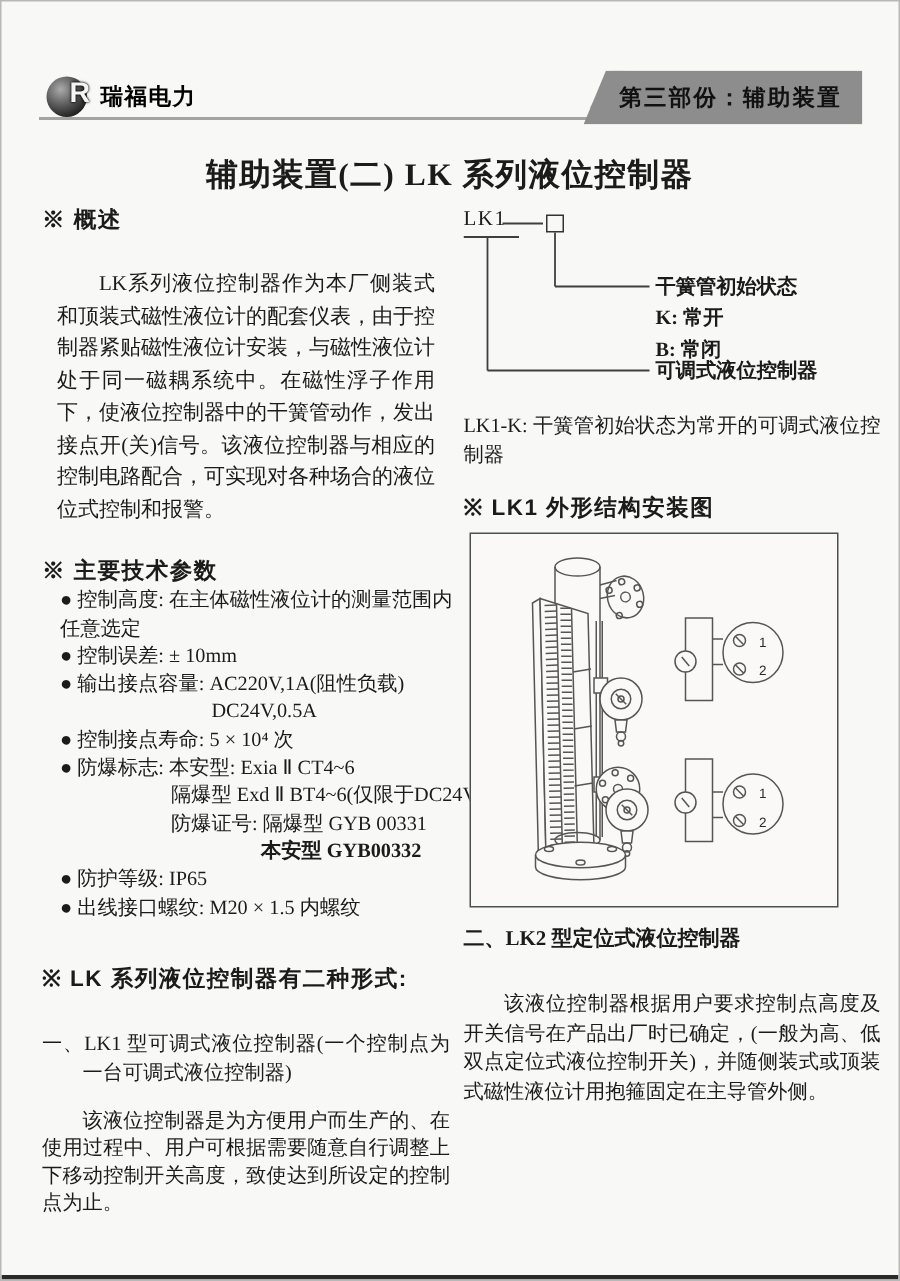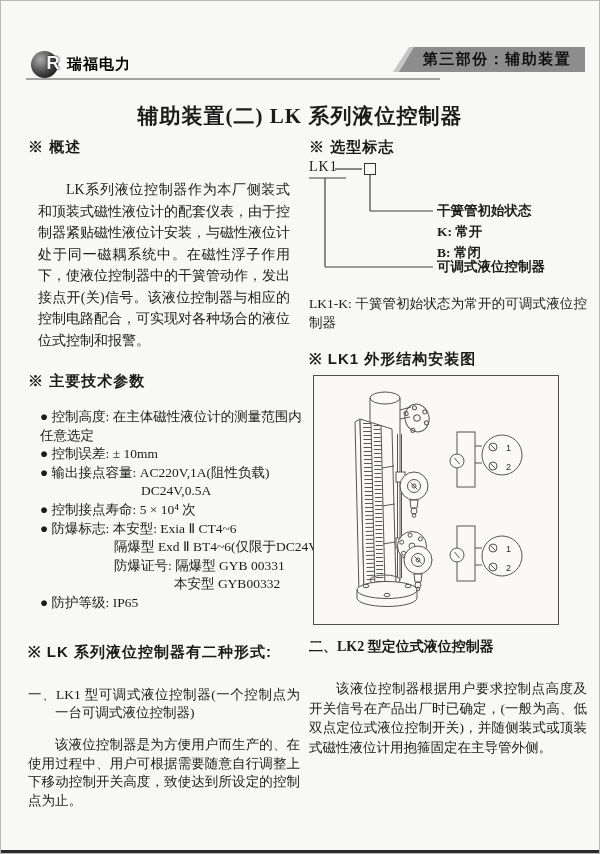--- a/index.html
+++ b/index.html
@@ -12,46 +12,46 @@
   .logo{position:absolute;left:30px;top:50px;display:flex;align-items:center;gap:9px;}
   .logo-ball{width:27px;height:27px;border-radius:50%;position:relative;
              background:radial-gradient(circle at 35% 32%,#ababab,#555 45%,#121212 85%);}
   .logo-r{position:absolute;right:-2px;top:1px;font-family:"Liberation Sans",sans-serif;
           font-weight:bold;font-size:19px;color:#f4f4f4;text-shadow:0 0 2px #000,0 0 1px #000;}
   .logo-text{font-family:"Liberation Sans",sans-serif;font-weight:bold;font-size:15px;
              color:#000000;letter-spacing:1px;}
   .rule{position:absolute;left:25px;top:77px;width:414px;height:2px;background:#a3a3a3;}
   .banner-edge{position:absolute;left:391px;top:46px;width:30px;height:25px;background:#c6c6c6;
                clip-path:polygon(17px 0,25px 0,9px 100%,1px 100%);}
-  .banner{position:absolute;left:398px;top:46px;width:186px;height:25px;background:#8d8d8d;
+  .banner{position:absolute;left:388px;top:46px;width:186px;height:36px;background:#8d8d8d;
           clip-path:polygon(15px 0,100% 0,100% 100%,0 100%);
           display:flex;align-items:center;justify-content:center;}
   .banner span{font-family:"Liberation Sans",sans-serif;font-weight:bold;font-size:15px;
                color:#111;letter-spacing:1.5px;padding-left:10px;}
 
   .title{position:absolute;left:0;top:101px;width:100%;margin:0;text-align:center;
          font-size:21px;font-weight:bold;letter-spacing:1px;}
 
   
   .col{position:absolute;top:136px;}
   .col-left{left:27px;width:272px;}
   .col-right{left:308px;width:278px;}
 
   .sec{margin:0;font-family:"Liberation Sans",sans-serif;font-weight:bold;
        font-size:15px;line-height:20px;letter-spacing:1px;}
   .body{margin:10px;font-size:14px;line-height:21.5px;text-align:justify;}
   .ti{text-indent:2em;}
   .mt20{margin-top:20px;}.mt29{margin-top:29px;}.mt22{margin-top:22px;}
   .mt2{margin-top:2px;}.mt17{margin-top:17px;}
 
-  .params{margin-top:17px;padding-left:12px;font-size:13.5px;}
+  .params{padding-left:12px;font-size:13.5px;}
   .pl{line-height:18.6px;white-space:nowrap;}
   .i-dc{padding-left:101px;}
   .i-gb{padding-left:74px;}
-  .i-ba{padding-left:134px;}
+  .i-ba{padding-left:134px;font-weight:bold;}
 
   .form-title{margin-top:24px;font-size:13.5px;line-height:18.5px;
               padding-left:2em;text-indent:-2em;text-align:justify;}
   .form-body{margin-top:5px;font-size:13.5px;line-height:18.5px;text-indent:2em;text-align:justify;}
 
   
   .seldiag{position:relative;margin-top:2px;height:132px;font-size:13.5px;}
   .sd-lines{position:absolute;left:0;top:0;}
   .sd-model{position:absolute;left:0;top:0;font-size:14px;letter-spacing:1px;}
   .sd-box{position:absolute;left:55px;top:4px;width:10px;height:10px;
@@ -95,29 +95,29 @@
       <div class="pl">任意选定</div>
       <div class="pl">● 控制误差:  ± 10mm</div>
       <div class="pl">● 输出接点容量:  AC220V,1A(阻性负载)</div>
       <div class="pl i-dc">DC24V,0.5A</div>
       <div class="pl">● 控制接点寿命:  5 × 10⁴ 次</div>
       <div class="pl">● 防爆标志:  本安型:  Exia Ⅱ CT4~6</div>
       <div class="pl i-gb">隔爆型 Exd Ⅱ BT4~6(仅限于DC24V)</div>
       <div class="pl i-gb">防爆证号:  隔爆型 GYB 00331</div>
       <div class="pl i-ba">本安型 GYB00332</div>
       <div class="pl">● 防护等级:  IP65</div>
+      <div class="pl">● 出线接口螺纹:  M20 × 1.5 内螺纹</div>
     </div>
 
     <h2 class="sec mt29">※  LK 系列液位控制器有二种形式:</h2>
     <p class="form-title">一、LK1 型可调式液位控制器(一个控制点为一台可调式液位控制器)</p>
     <p class="form-body">该液位控制器是为方便用户而生产的、在使用过程中、用户可根据需要随意自行调整上下移动控制开关高度，致使达到所设定的控制点为止。</p>
   </div>
 
   <div class="col col-right">
-    <h2 class="sec">※  选型标志</h2>
 
     <div class="seldiag">
       <svg class="sd-lines" width="278" height="132" viewBox="0 0 278 132">
         <g stroke="#3f3f3f" stroke-width="1.2" fill="none">
           <line x1="26" y1="10" x2="53" y2="10"></line>
           <line x1="0" y1="19" x2="37" y2="19"></line>
           <line x1="16" y1="19" x2="16" y2="108"></line>
           <line x1="16" y1="108" x2="124" y2="108"></line>
           <line x1="61" y1="16" x2="61" y2="52"></line>
           <line x1="61" y1="52" x2="124" y2="52"></line>

